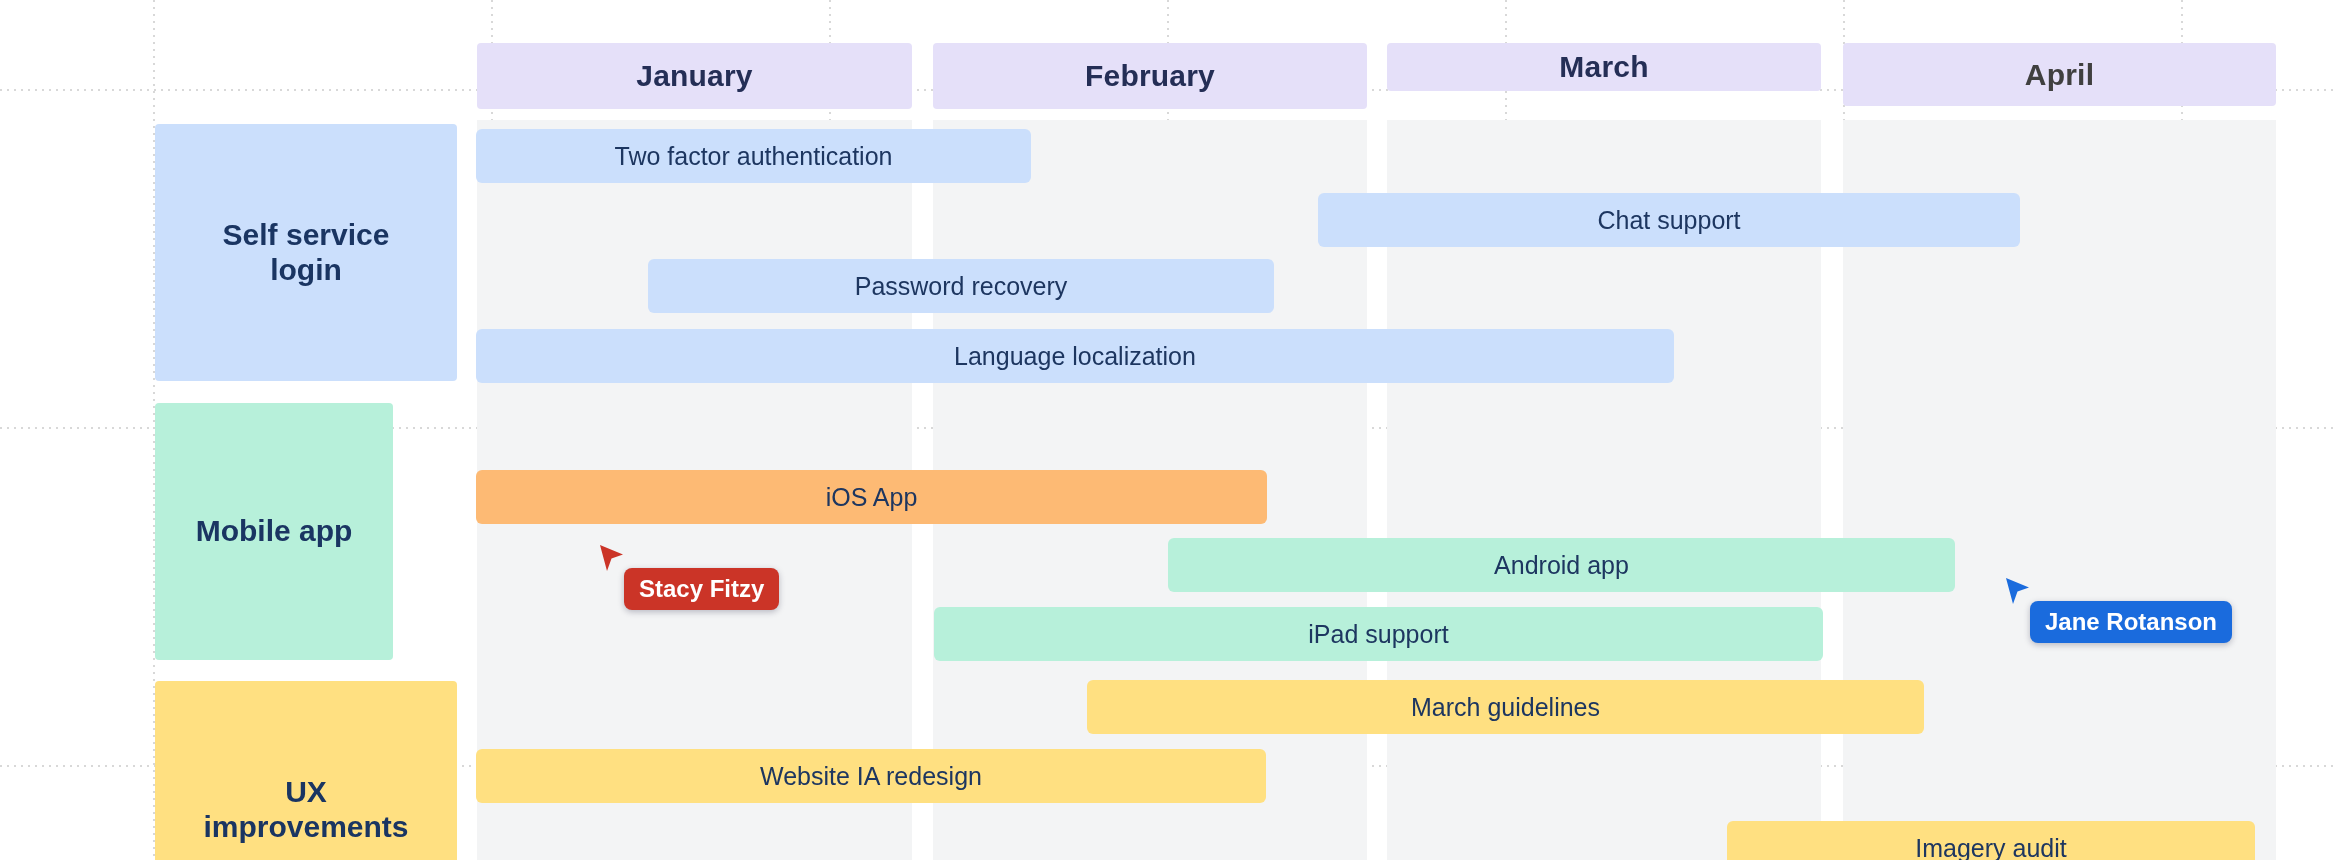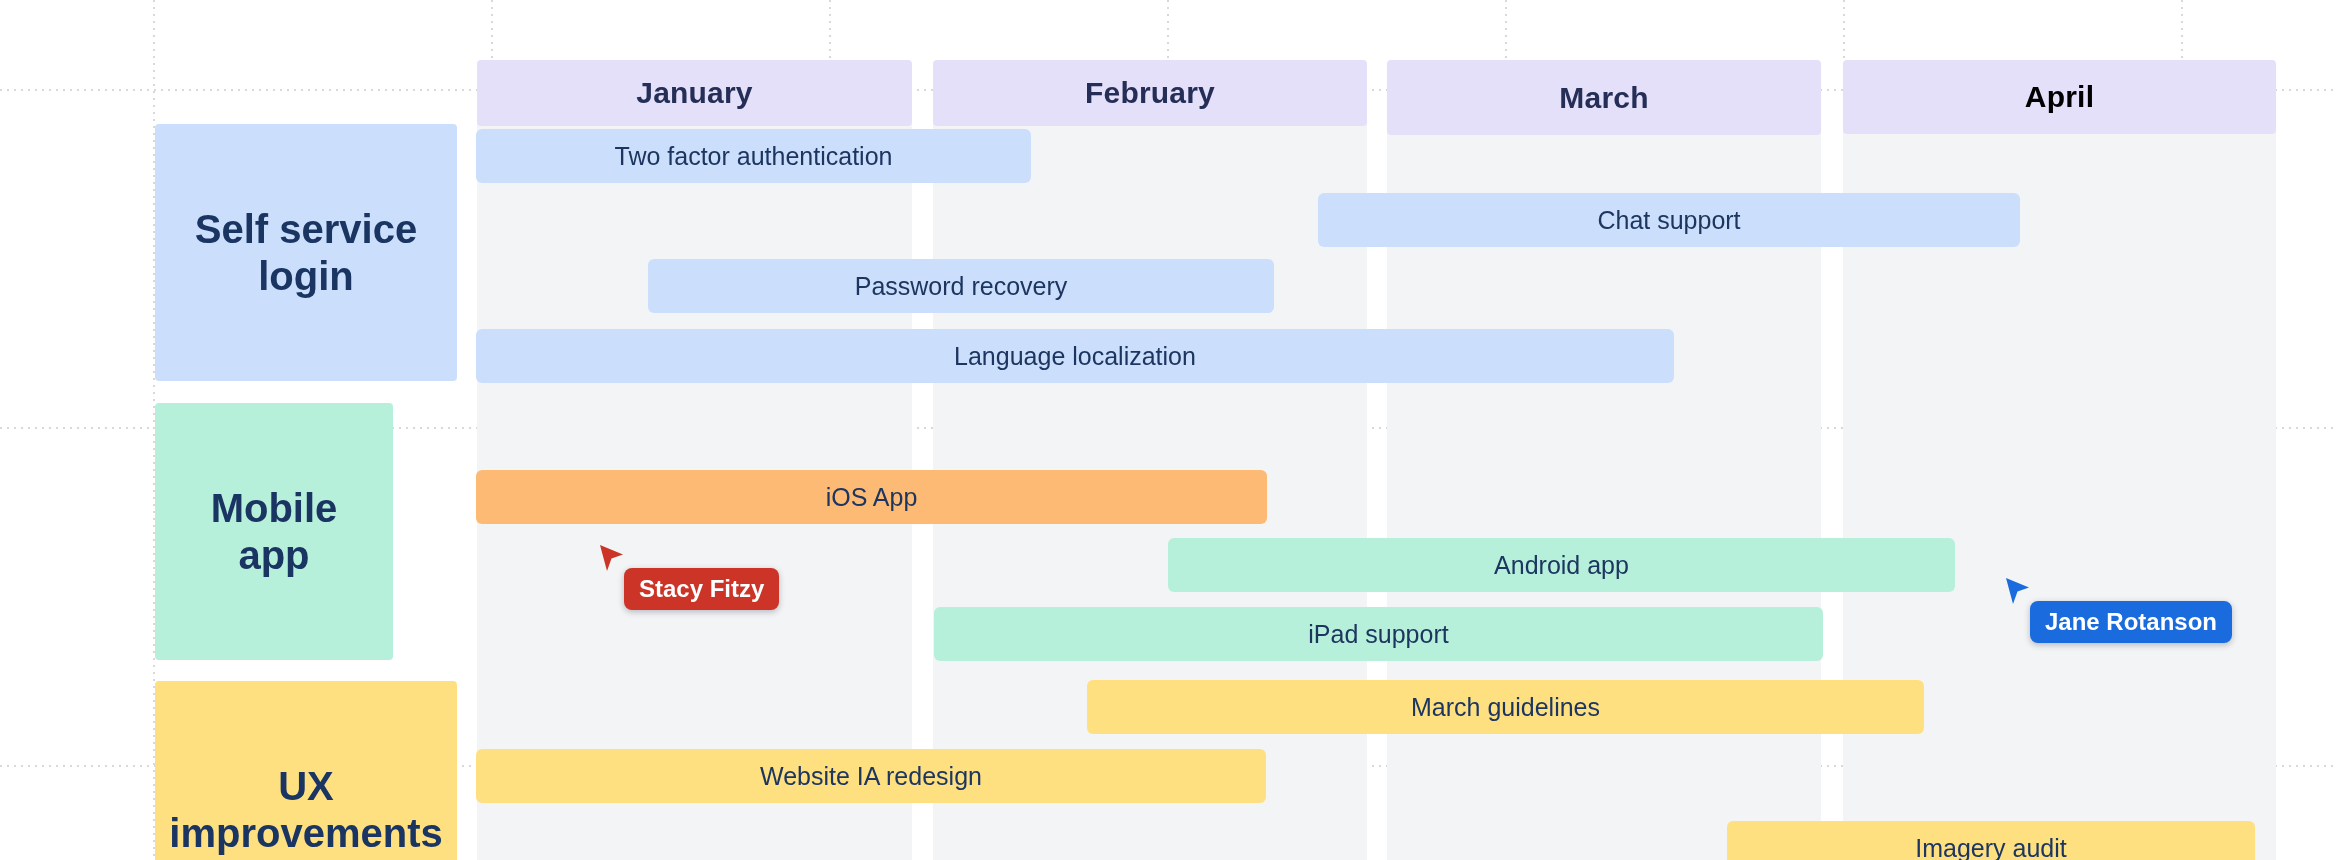--- a/index.html
+++ b/index.html
@@ -25,28 +25,27 @@
     background-image: repeating-linear-gradient(to right, var(--dot) 0 2px, transparent 2px 7px);
     pointer-events: none;
   }
   .band { position: absolute; }
   .month-header {
     position: absolute;
     border-radius: 4px;
     display: flex; align-items: center; justify-content: center;
     font-size: 30px; font-weight: 700;
     letter-spacing: 0.2px;
-    margin-top: 17px;
   }
   .category {
     position: absolute;
     border-radius: 4px;
     display: flex; align-items: center; justify-content: center;
     text-align: center;
-    font-size: 40px; font-weight: 700;
+    font-size: 30px; font-weight: 700;
     line-height: 1.16;
     padding: 0 38px;
     box-sizing: border-box;
   }
   .task {
     position: absolute; height: 54px;
     border-radius: 6px;
     display: flex; align-items: center; justify-content: center;
     font-size: 25px; font-weight: 500;
   }
@@ -80,25 +79,25 @@
     <div class="hline" style="top: 765px;"></div>
     <div class="band" style="left: 477px; top: 120px; width: 435px; height: 740px; background: rgb(243, 244, 245);"></div>
     <div class="month-header" style="left: 477px; top: 43px; width: 435px; height: 66px; background: rgb(229, 224, 249); color: rgb(36, 46, 86);">
       <span>January</span>
     </div>
     <div class="band" style="left: 933px; top: 120px; width: 434px; height: 740px; background: rgb(243, 244, 245);"></div>
     <div class="month-header" style="left: 933px; top: 43px; width: 434px; height: 66px; background: rgb(229, 224, 249); color: rgb(36, 46, 86);">
       <span>February</span>
     </div>
     <div class="band" style="left: 1387px; top: 120px; width: 434px; height: 740px; background: rgb(243, 244, 245);"></div>
-    <div class="month-header" style="left: 1387px; top: 43px; width: 434px; height: 75px; background: rgb(229, 224, 249); color: rgb(36, 46, 86);">
+    <div class="month-header" style="left: 1387px; top: 43px; width: 434px; height: 48px; background: rgb(229, 224, 249); color: rgb(36, 46, 86);">
       <span>March</span>
     </div>
     <div class="band" style="left: 1843px; top: 120px; width: 433px; height: 740px; background: rgb(243, 244, 245);"></div>
-    <div class="month-header" style="left: 1843px; top: 43px; width: 433px; height: 74px; background: rgb(229, 224, 249); color: #000000;">
+    <div class="month-header" style="left: 1843px; top: 43px; width: 433px; height: 63px; background: rgb(229, 224, 249); color: #404040;">
       <span>April</span>
     </div>
     <div class="category" style="left: 155px; top: 124px; width: 302px; height: 257px; background: rgb(203, 223, 252); color: rgb(26, 53, 98);">
       <span>Self service login</span>
     </div>
     <div class="category" style="left: 155px; top: 403px; width: 238px; height: 257px; background: rgb(183, 240, 218); color: rgb(26, 53, 98);">
       <span>Mobile app</span>
     </div>
     <div class="category" style="left: 155px; top: 681px; width: 302px; height: 257px; background: rgb(255, 224, 129); color: rgb(26, 53, 98);">
       <span>UX improvements</span>

